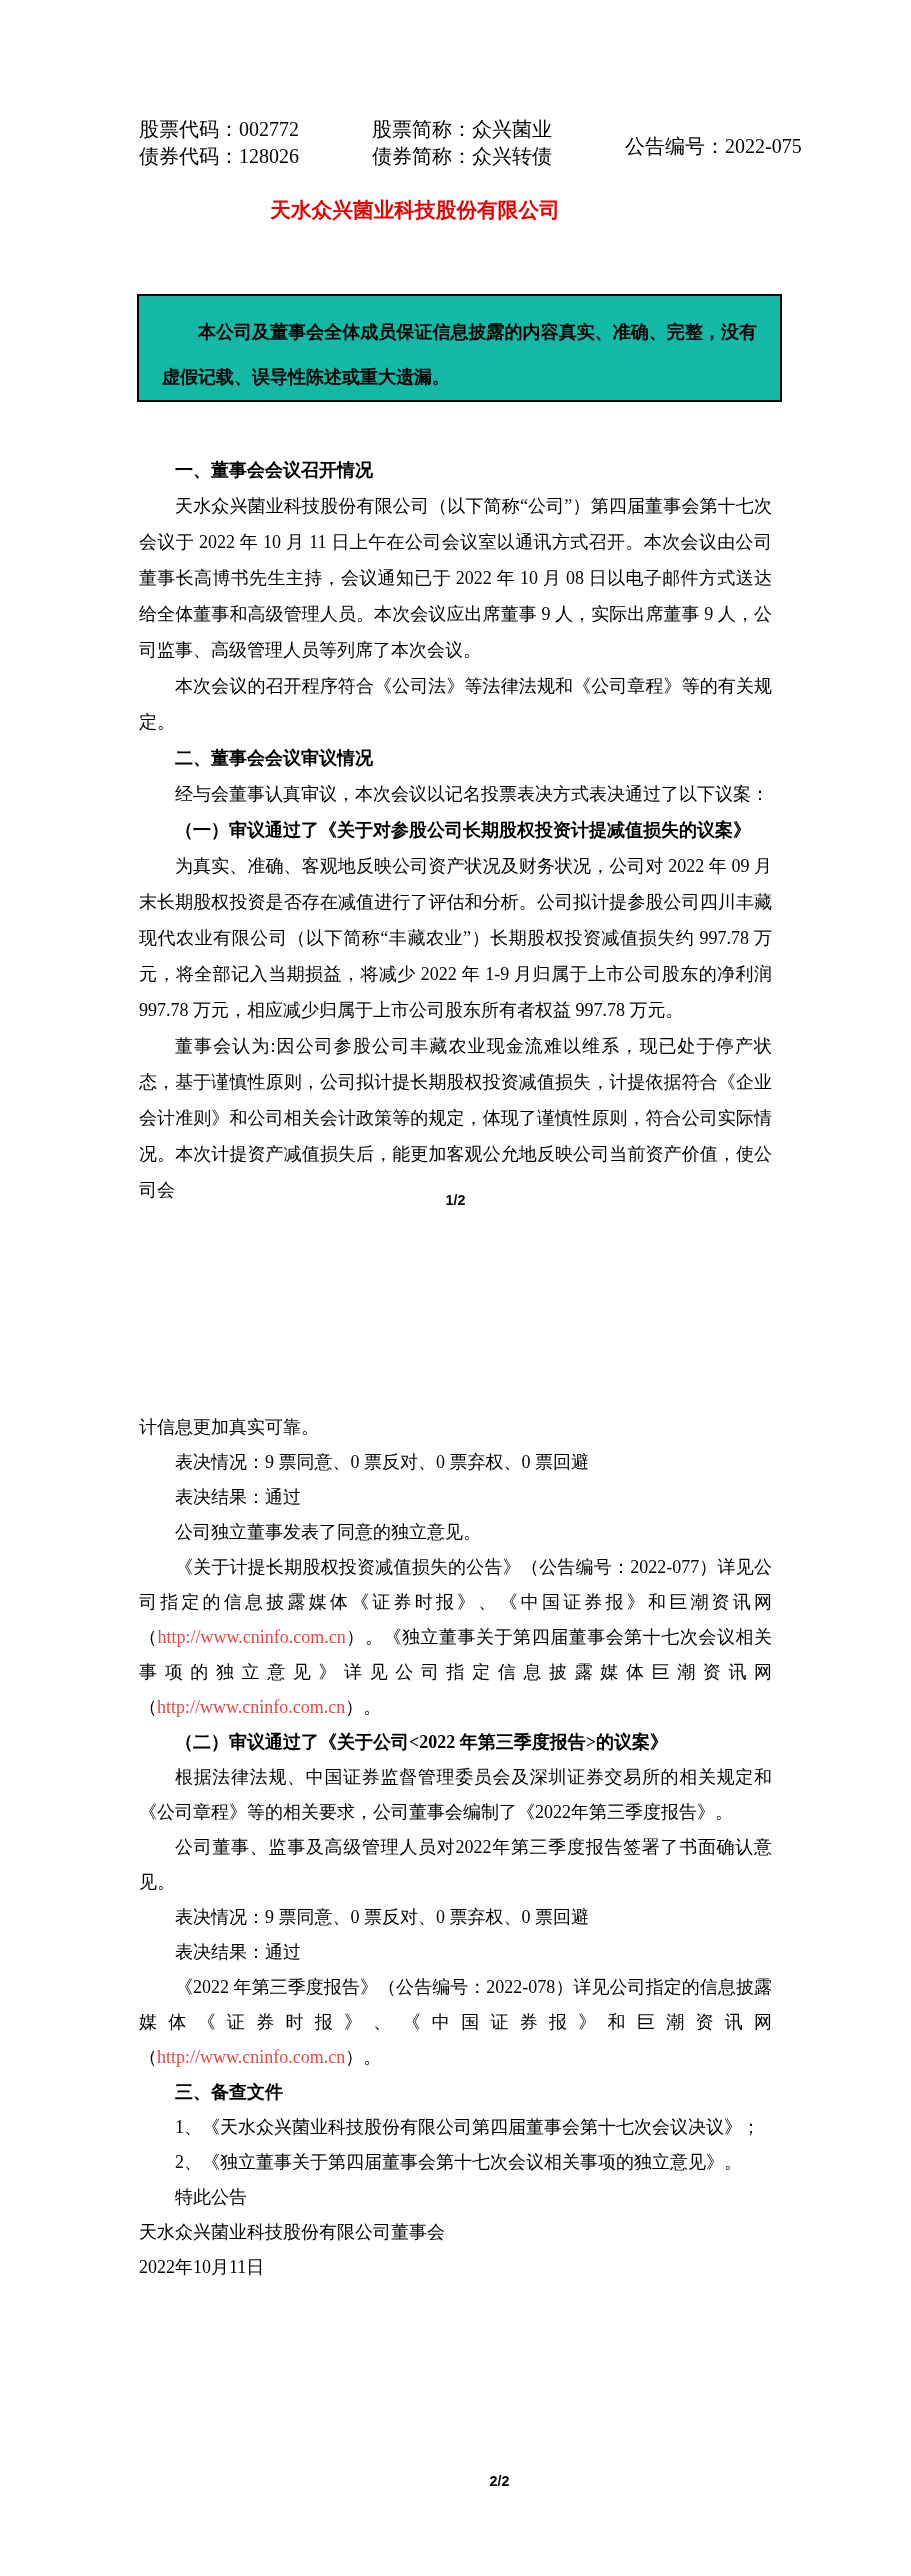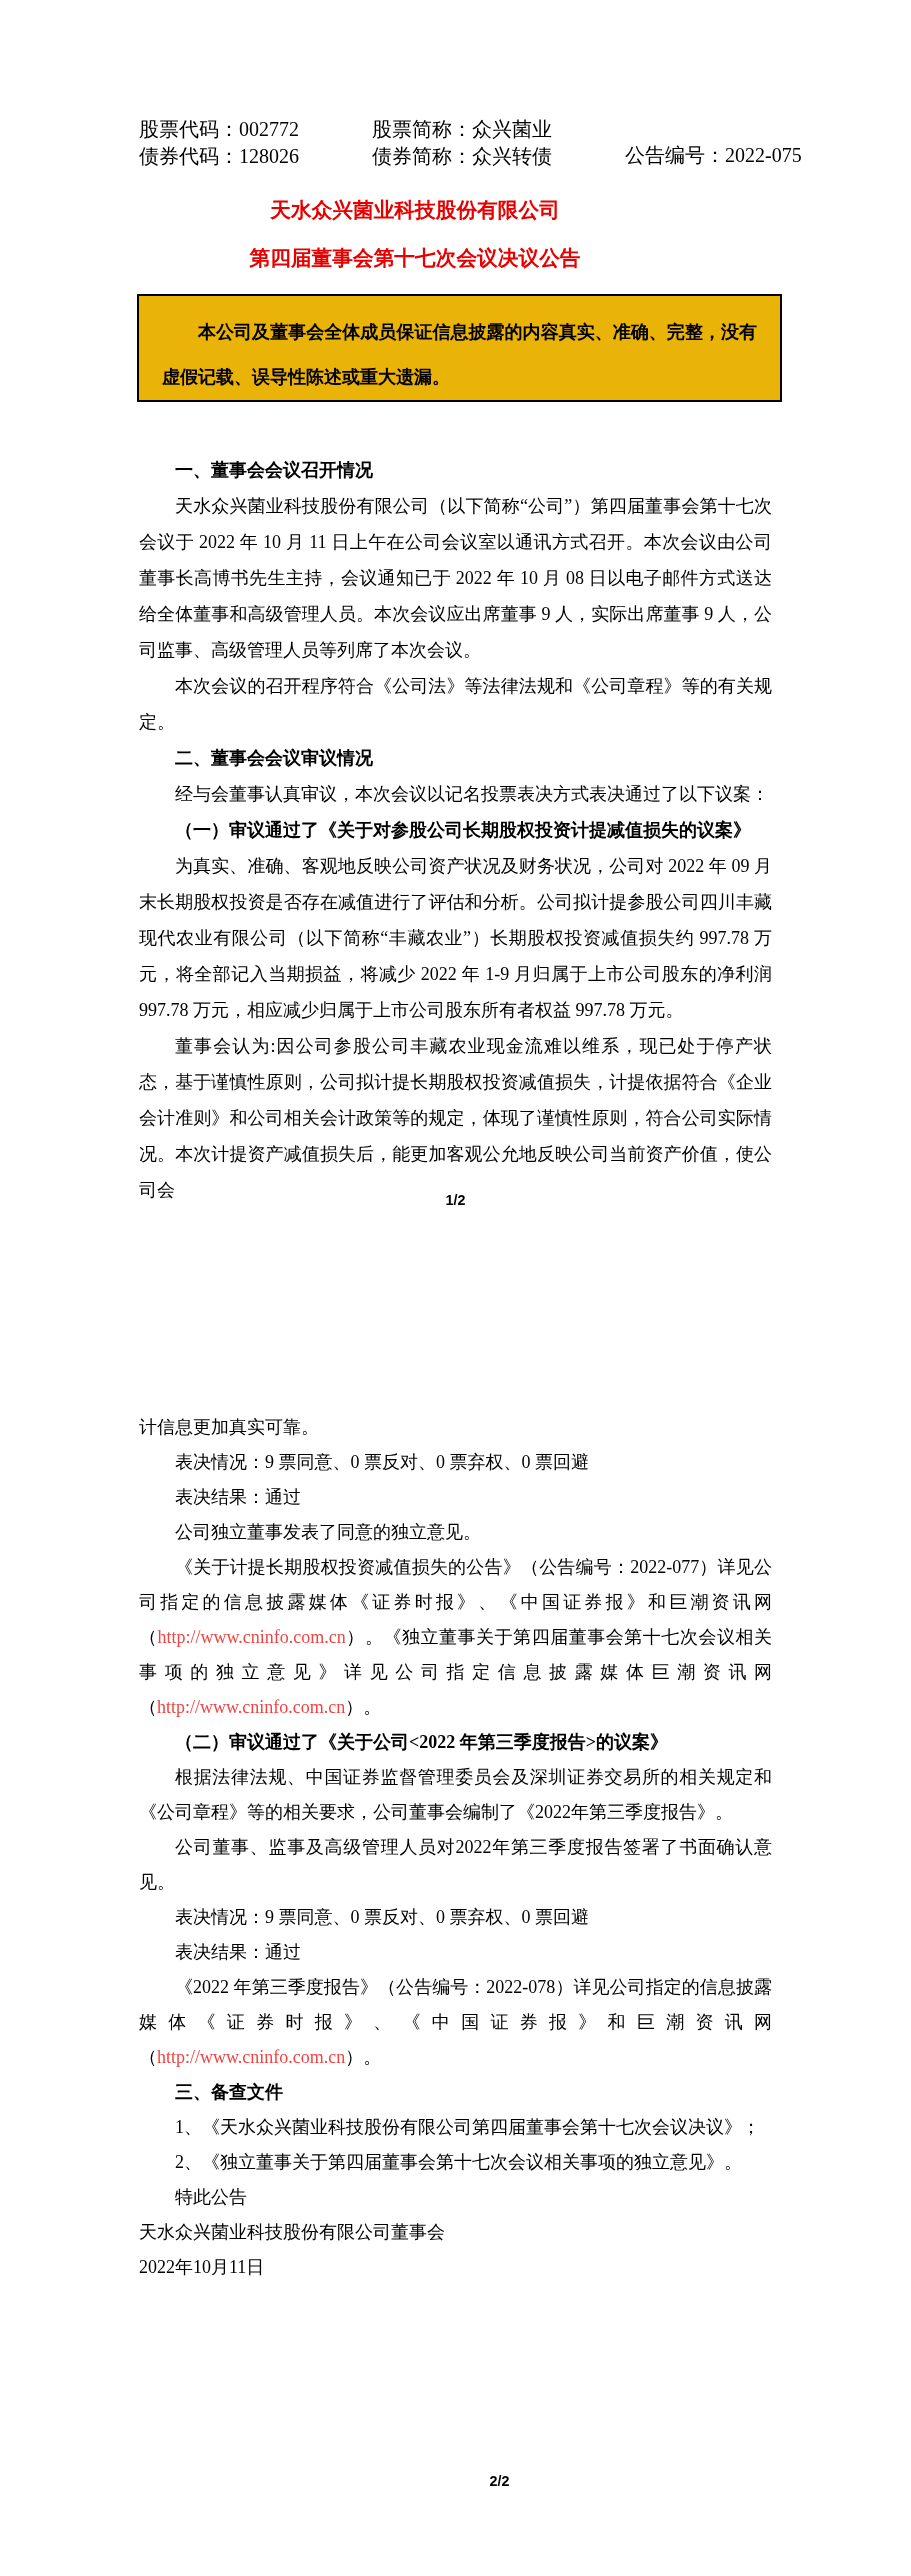--- a/index.html
+++ b/index.html
@@ -33,21 +33,21 @@
     white-space:nowrap;
   }
   
   .notice-box{
     position:absolute;
     left:137px;
     top:294px;
     width:645px;
     height:108px;
     box-sizing:border-box;
-    background:#eab308;
+    background:#14b8a6;
     border:2.3px solid #000000;
     padding:13.8px 23px 0 23px;
   }
   .notice-box p{
     margin:0;
     font-size:18px;
     font-weight:bold;
     line-height:45px;
     text-indent:36px;
     text-align:justify;
@@ -91,26 +91,25 @@
     font-family:"Liberation Sans","DejaVu Sans",sans-serif;
   }
 </style>
 </head>
 <body>
 
 <div class="page page1">
 
   <span class="abs hdr" style="left:139px;top:116px;">股票代码：002772</span>
   <span class="abs hdr" style="left:372px;top:116px;">股票简称：众兴菌业</span>
-  <span class="abs hdr" style="left:625px;top:142px;">公告编号：2022-075</span>
+  <span class="abs hdr" style="left:625px;top:133px;">公告编号：2022-075</span>
   <span class="abs hdr" style="left:139px;top:143px;">债券代码：128026</span>
   <span class="abs hdr" style="left:372px;top:143px;">债券简称：众兴转债</span>
 
   <div class="abs doc-title" style="top:196px;">天水众兴菌业科技股份有限公司</div>
-  <div class="abs doc-title" style="top:244px;">第四届董事会第十七次会议决议公告</div>
 
   <div class="notice-box">
     <p>本公司及董事会全体成员保证信息披露的内容真实、准确、完整，没有虚假记载、误导性陈述或重大遗漏。</p>
   </div>
 
   <div class="body" style="top:452px;">
     <p class="ind bold">一、董事会会议召开情况</p>
     <p class="ind">天水众兴菌业科技股份有限公司（以下简称“公司”）第四届董事会第十七次会议于 2022 年 10 月 11 日上午在公司会议室以通讯方式召开。本次会议由公司董事长高博书先生主持，会议通知已于 2022 年 10 月 08 日以电子邮件方式送达给全体董事和高级管理人员。本次会议应出席董事 9 人，实际出席董事 9 人，公司监事、高级管理人员等列席了本次会议。</p>
     <p class="ind">本次会议的召开程序符合《公司法》等法律法规和《公司章程》等的有关规定。</p>
     <p class="ind bold">二、董事会会议审议情况</p>

